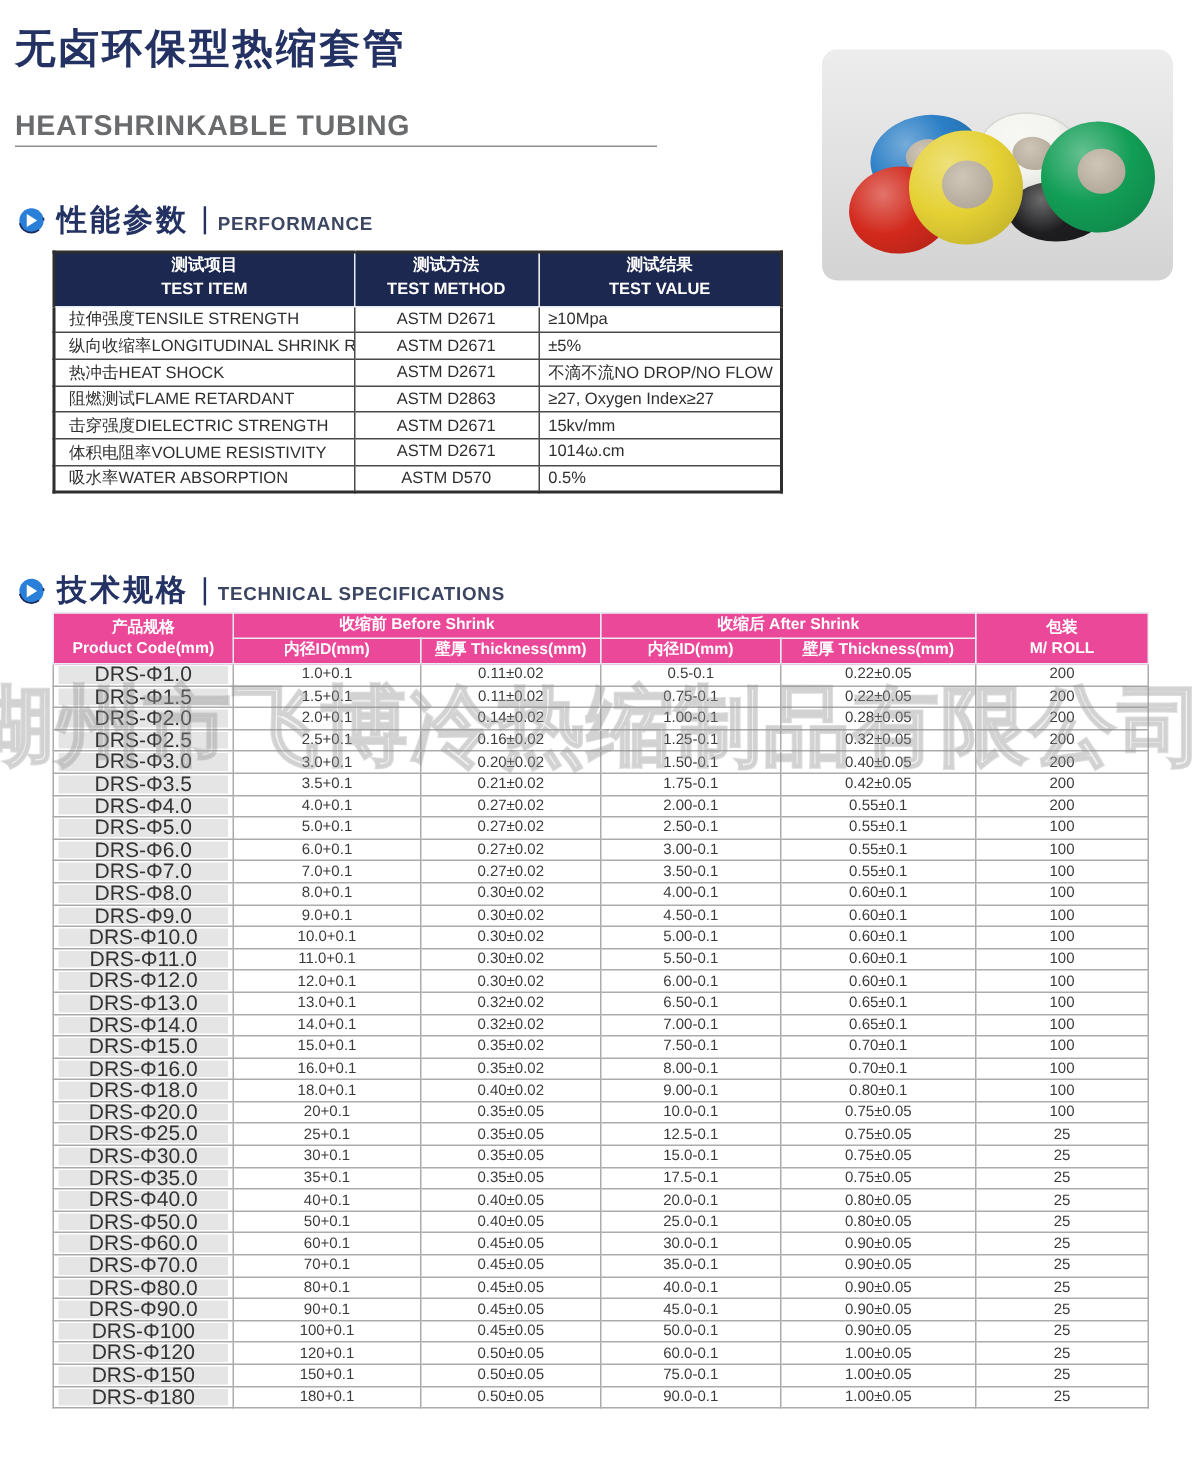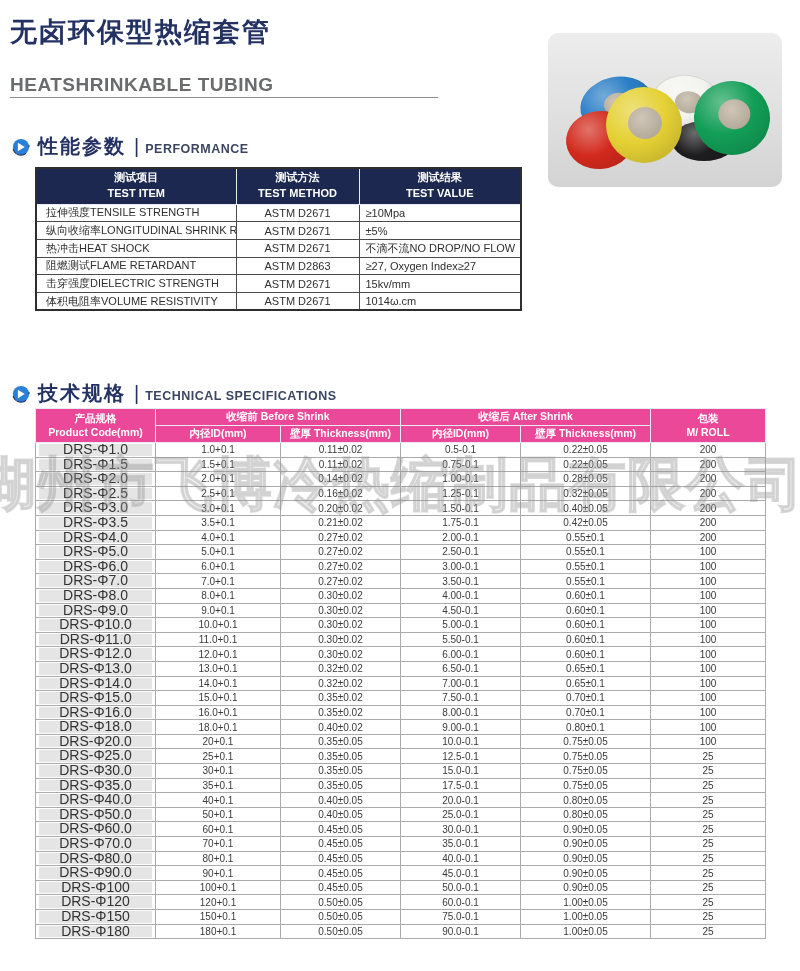--- a/index.html
+++ b/index.html
@@ -159,20 +159,25 @@
         </tr>
         <tr>
           <td>击穿强度DIELECTRIC STRENGTH</td>
           <td>ASTM D2671</td>
           <td>15kv/mm</td>
         </tr>
         <tr>
           <td>体积电阻率VOLUME RESISTIVITY</td>
           <td>ASTM D2671</td>
           <td>1014ω.cm</td>
+        </tr>
+        <tr>
+          <td>吸水率WATER ABSORPTION</td>
+          <td>ASTM D570</td>
+          <td>0.5%</td>
         </tr>
       </tbody>
   </table>
 
   <div class="section-title tech">
     <svg class="bullet-icon" viewBox="0 0 20 20">
       <circle cx="10" cy="10" r="9" fill="#2a7fd8"></circle>
       <circle cx="10" cy="10" r="9" fill="none" stroke="#1b2a5a" stroke-width="1.2" stroke-dasharray="18 28" stroke-dashoffset="-8"></circle>
       <path d="M6.5 5.2 L14.2 10 L6.5 14.8 Z" fill="#ffffff"></path>
     </svg>

